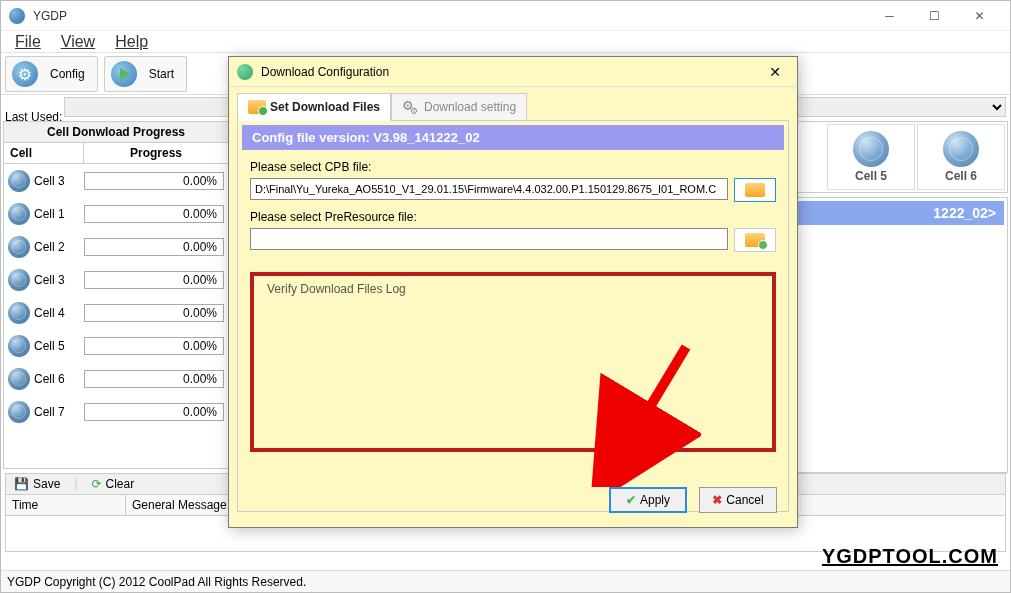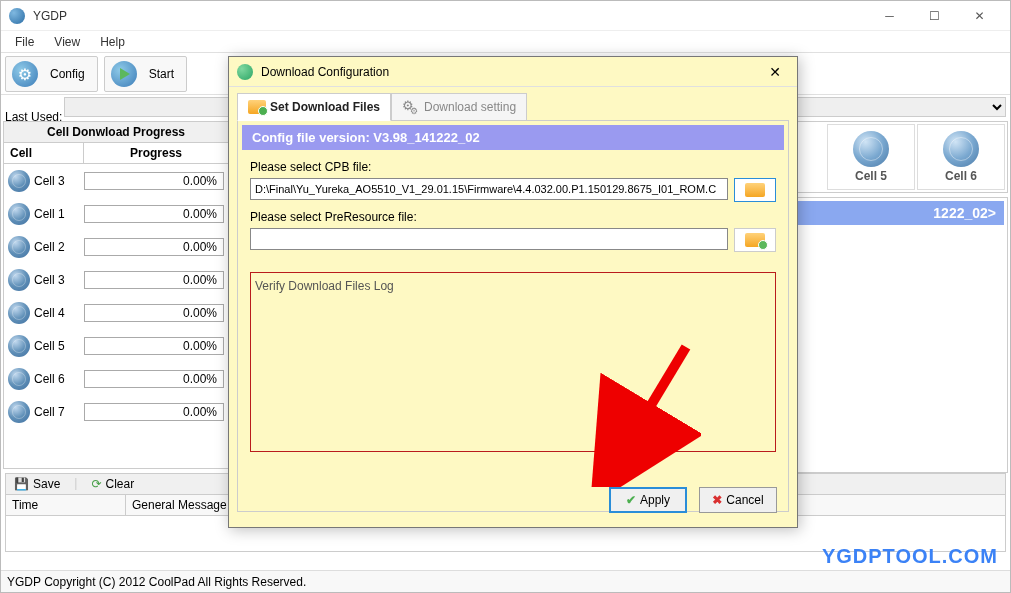--- a/index.html
+++ b/index.html
@@ -7,21 +7,21 @@
     
     .window { width: 1011px; height: 593px; border: 1px solid #bbb; background: #fff; position: relative; }
     
     .titlebar { height: 30px; display: flex; align-items: center; padding: 0 8px; background: #fff; border-bottom: 1px solid #eee; }
     .titlebar .app-icon { width: 16px; height: 16px; background: radial-gradient(circle at 30% 30%, #7fb8e0, #2b6da5); border-radius: 50%; margin-right: 8px; }
     .titlebar .title { font-size: 12px; color: #333; flex: 1; }
     .win-controls { display: flex; gap: 0; }
     .win-btn { width: 45px; height: 28px; display: flex; align-items: center; justify-content: center; color: #555; font-size: 12px; cursor: pointer; }
     
     .menubar { height: 22px; display: flex; align-items: center; padding: 0 4px; border-bottom: 1px solid #e0e0e0; }
-    .menu-item { padding: 2px 10px; font-size: 12px; color: #333; cursor: pointer; }
+    .menu-item { padding: 2px 10px; font-size: 16px; color: #333; cursor: pointer; text-decoration: underline; }
     
     .toolbar { height: 42px; display: flex; align-items: center; padding: 4px; gap: 6px; border-bottom: 1px solid #e0e0e0; }
     .tool-btn { display: flex; align-items: center; gap: 12px; padding: 4px 12px 4px 6px; border: 1px solid #ccc; background: #f8f8f8; cursor: pointer; font-size: 12px; border-radius: 2px; }
     .tool-icon { width: 26px; height: 26px; border-radius: 50%; position: relative; }
     .gear-icon-i { background: radial-gradient(circle at 35% 35%, #8ecae8, #3c7cb8); border-radius: 50%; }
     .gear-icon-i::before { content: "⚙"; position: absolute; top: 50%; left: 50%; transform: translate(-50%,-50%); font-size: 16px; color: #fff; }
     .play-icon-i { background: radial-gradient(circle at 35% 35%, #8ecae8, #3c7cb8); border-radius: 50%; }
     .play-icon-i::after { content: ""; position: absolute; top: 50%; left: 52%; transform: translate(-40%,-50%); border-left: 10px solid #5cb85c; border-top: 6px solid transparent; border-bottom: 6px solid transparent; }
     
     .last-used-row { height: 24px; display: flex; align-items: center; padding: 2px 4px; font-size: 12px; }
@@ -52,21 +52,21 @@
     .log-panel-wrap { margin: 2px 4px; }
     .log-toolbar { background: #f0f0f0; border: 1px solid #ccc; padding: 2px; display: flex; gap: 8px; font-size: 12px; }
     .log-btn { display: inline-flex; align-items: center; gap: 4px; padding: 1px 6px; cursor: pointer; }
     .save-ico { color: #c9a120; }
     .clear-ico { color: #4aa04a; }
     .log-header { display: flex; border: 1px solid #ccc; border-top: none; background: #f8f8f8; font-size: 12px; }
     .log-header .lc1 { width: 120px; padding: 3px 6px; border-right: 1px solid #ccc; }
     .log-header .lc2 { flex: 1; padding: 3px 6px; }
     .log-body { height: 36px; border: 1px solid #ccc; border-top: none; }
     
-    .watermark { position: absolute; right: 12px; bottom: 24px; font-size: 20px; font-weight: 800; color: #3b82f6; letter-spacing: 1px; }
+    .watermark { position: absolute; right: 12px; bottom: 24px; font-size: 20px; font-weight: 800; color: #000000; letter-spacing: 1px; text-decoration: underline; }
     .statusbar { position: absolute; bottom: 0; left: 0; right: 0; height: 22px; border-top: 1px solid #ddd; font-size: 12px; display: flex; align-items: center; padding: 0 6px; background: #f8f8f8; }
     
     
     .dialog { position: absolute; top: 55px; left: 227px; width: 570px; height: 472px; background: #fef9c3; border: 1px solid #777; box-shadow: 2px 2px 14px rgba(0,0,0,0.25); z-index: 10; }
     .dlg-title { height: 30px; display: flex; align-items: center; padding: 0 8px; border-bottom: 1px solid #e0e0e0; }
     .dlg-title .dlg-icon { width: 16px; height: 16px; background: radial-gradient(circle at 30% 30%, #7fd8a0, #2ba565); border-radius: 50%; margin-right: 8px; position: relative; }
     .dlg-title .dlg-text { font-size: 12px; flex: 1; }
     .dlg-close { width: 28px; height: 26px; display: flex; align-items: center; justify-content: center; cursor: pointer; font-size: 14px; }
     
     .dlg-tabs { display: flex; margin: 6px 8px 0 8px; position: relative; }
@@ -81,21 +81,21 @@
     .dlg-body { margin: 0 8px 8px 8px; border: 1px solid #ccc; border-top: 1px solid #ccc; padding: 0; height: 392px; margin-top: -1px; }
     .config-ver { background: #9a9af0; color: #fff; padding: 5px 10px; font-size: 13px; font-weight: 600; margin: 4px; }
     .dlg-section { padding: 6px 12px; font-size: 12px; }
     .dlg-row { display: flex; gap: 6px; margin-bottom: 8px; }
     .dlg-row input[type=text] { flex: 1; height: 22px; border: 1px solid #888; padding: 2px 4px; font-size: 11px; }
     .browse-btn { width: 42px; height: 24px; border: 1px solid #2a8dd8; background: #fff; display: flex; align-items: center; justify-content: center; cursor: pointer; }
     .browse-btn.alt { border-color: #ccc; }
     .browse-btn .folder-ico-sm { width: 20px; height: 14px; background: linear-gradient(#ffd27a, #f5a623); border-radius: 2px; position: relative; }
     .browse-btn.alt .folder-ico-sm::after { content:""; position:absolute; bottom:-3px; right:-3px; width:8px; height:8px; background:#5cb85c; border-radius:50%; border:1px solid #fff;}
     
-    .verify-box { margin: 6px 12px; border: 1px solid #b91c1c; height: 180px; padding: 6px 4px; font-size: 12px; color: #555; }
+    .verify-box { margin: 6px 12px; border: 4px solid #b91c1c; height: 180px; padding: 6px 13px; font-size: 12px; color: #555; }
     
     .dlg-buttons { position: absolute; bottom: 14px; right: 20px; display: flex; gap: 12px; }
     .dlg-button { width: 78px; height: 26px; border: 1px solid #999; background: #f0f0f0; display: inline-flex; align-items: center; justify-content: center; gap: 4px; font-size: 12px; cursor: pointer; }
     .dlg-button.apply { border: 2px solid #2a8dd8; }
     .dlg-button .chk { color: #4caf50; font-weight: bold; }
     .dlg-button .x { color: #d93030; font-weight: bold; }
     
     .arrow { position: absolute; top: 336px; left: 580px; z-index: 20; pointer-events: none; }
   </style>
 </head>

